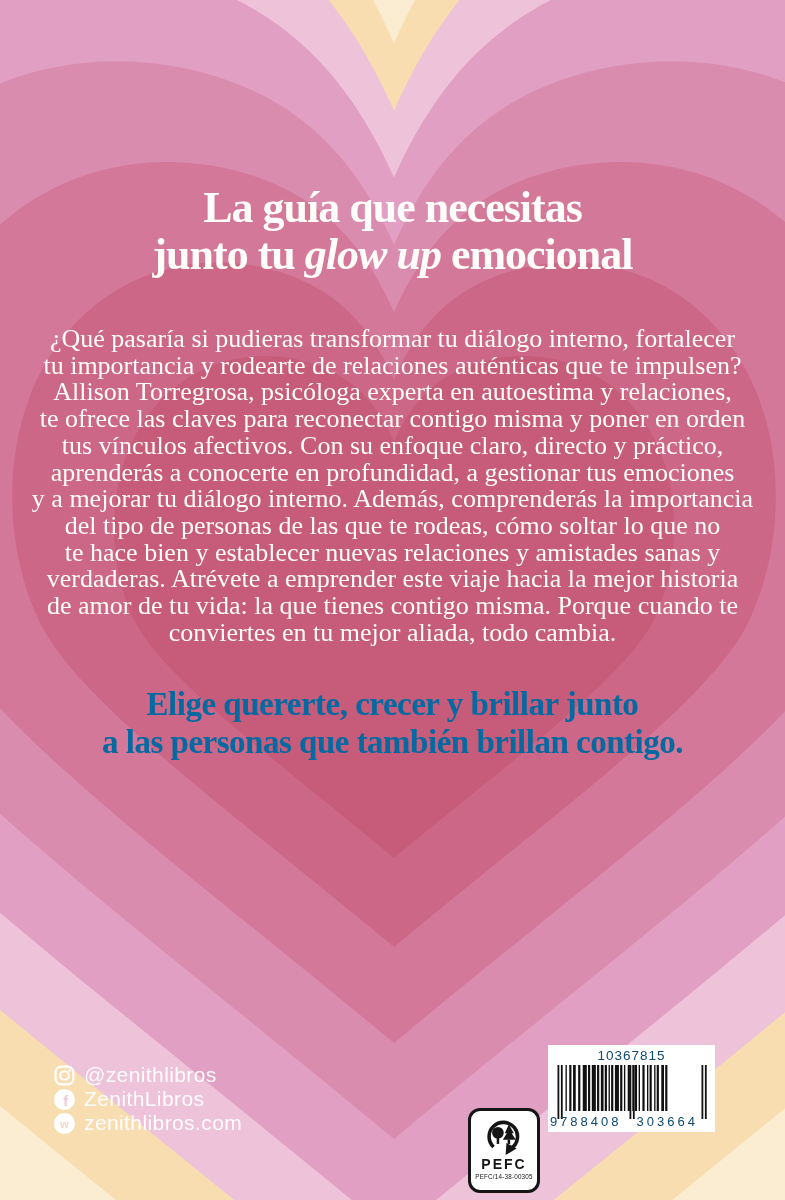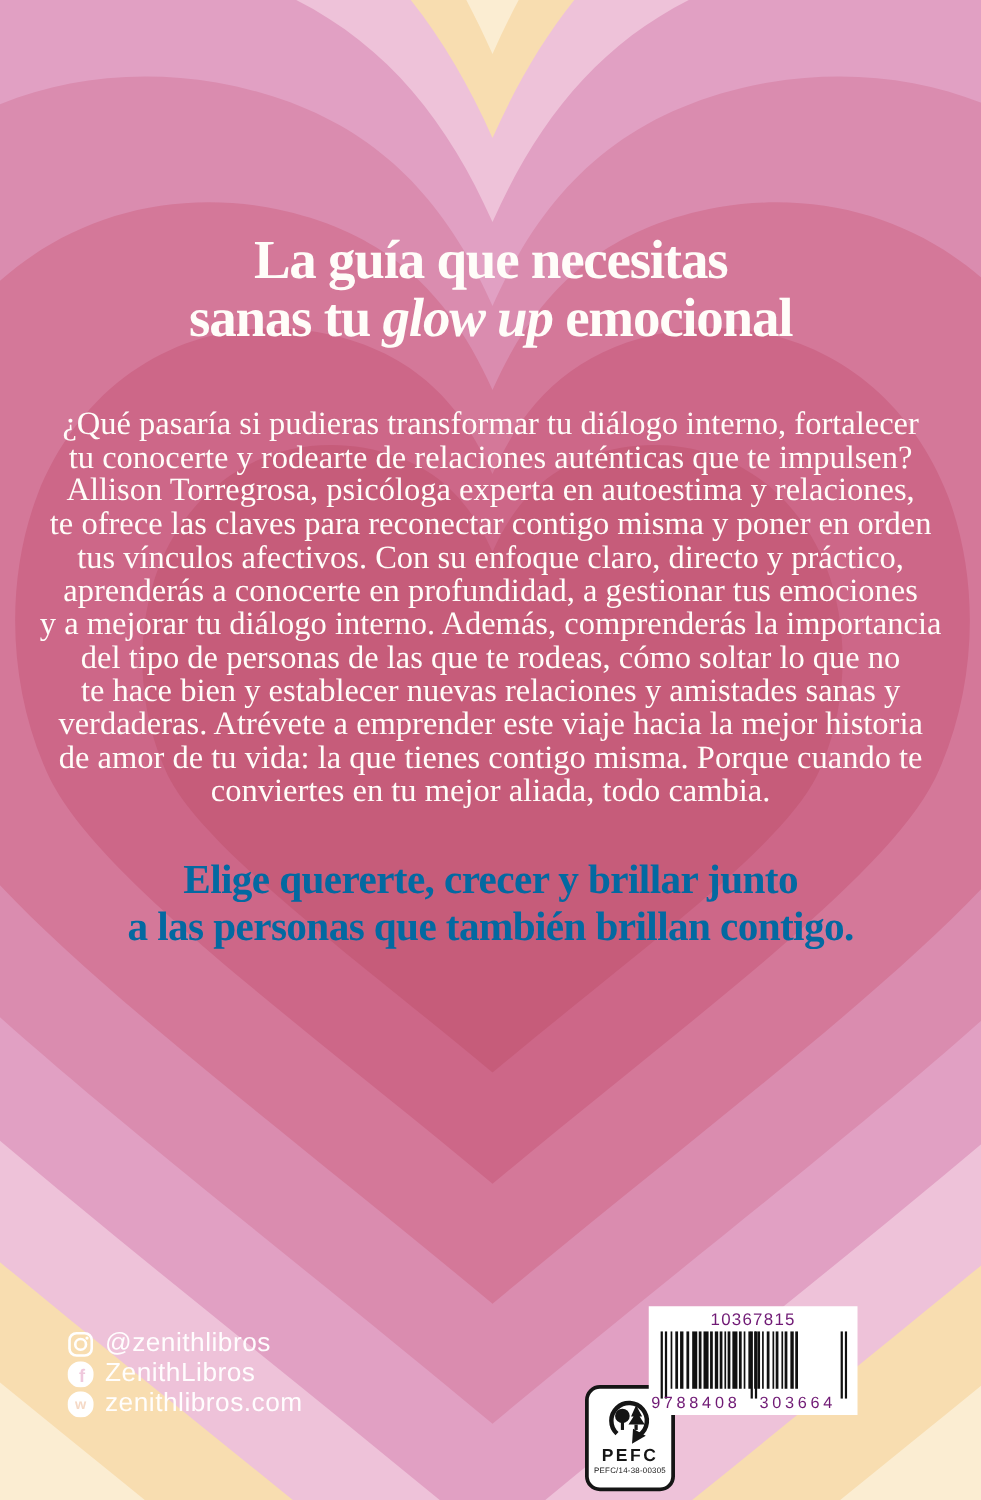--- a/index.html
+++ b/index.html
@@ -47,22 +47,22 @@
     position:absolute;left:468px;top:1108px;width:72px;height:85px;
     background:#fff;border:3px solid #151515;border-radius:12px;
     box-sizing:border-box;text-align:center;
     font-family:"Liberation Sans", sans-serif;color:#151515;
   }
   .pefc svg{display:block;margin:5px auto 0 auto;}
   .pefc .pefc-label{font-weight:700;font-size:14px;letter-spacing:2px;line-height:14px;margin-top:1px;}
   .pefc .pefc-cert{font-size:6.3px;letter-spacing:0.2px;line-height:8px;margin-top:2px;}
 
   .barcode{
-    position:absolute;left:519px;top:1045px;width:167px;height:87px;
-    background:#fff;font-family:"Liberation Sans", sans-serif;color:#701a75;
+    position:absolute;left:548px;top:1045px;width:167px;height:87px;
+    background:#fff;font-family:"Liberation Sans", sans-serif;color:#0c4a6e;
   }
   .barcode .bc-top{
     position:absolute;top:3px;left:0;width:100%;text-align:center;
     font-size:13.5px;letter-spacing:1px;
   }
   .barcode svg{position:absolute;left:9px;top:20px;}
   .bc-digits{
     position:absolute;left:2px;bottom:3px;width:163px;
     display:flex;align-items:flex-end;
     font-size:13px;font-weight:400;
@@ -169,26 +169,26 @@
            C-1.16 -0.18, -1.17 -0.44, -1.09 -0.65
            C-0.98 -0.93, -0.72 -1.09, -0.42 -1.04
            C-0.20 -1.00, -0.08 -0.88, 0 -0.70 Z" fill="#C65C7A" transform="translate(394 613) scale(245)"></path>
       </g>
   </svg>
 
   <div class="textlayer">
 
     <div class="title">
       <div class="line">La guía que necesitas</div>
-      <div class="line"><span>sanas tu </span><span class="it">glow up</span><span> emocional</span></div>
+      <div class="line"><span>junto tu </span><span class="it">glow up</span><span> emocional</span></div>
     </div>
 
     <div class="body-text">
       <div class="line">¿Qué pasaría si pudieras transformar tu diálogo interno, fortalecer</div>
-      <div class="line">tu conocerte y rodearte de relaciones auténticas que te impulsen?</div>
+      <div class="line">tu importancia y rodearte de relaciones auténticas que te impulsen?</div>
       <div class="line">Allison Torregrosa, psicóloga experta en autoestima y relaciones,</div>
       <div class="line">te ofrece las claves para reconectar contigo misma y poner en orden</div>
       <div class="line">tus vínculos afectivos. Con su enfoque claro, directo y práctico,</div>
       <div class="line">aprenderás a conocerte en profundidad, a gestionar tus emociones</div>
       <div class="line">y a mejorar tu diálogo interno. Además, comprenderás la importancia</div>
       <div class="line">del tipo de personas de las que te rodeas, cómo soltar lo que no</div>
       <div class="line">te hace bien y establecer nuevas relaciones y amistades sanas y</div>
       <div class="line">verdaderas. Atrévete a emprender este viaje hacia la mejor historia</div>
       <div class="line">de amor de tu vida: la que tienes contigo misma. Porque cuando te</div>
       <div class="line">conviertes en tu mejor aliada, todo cambia.</div>

